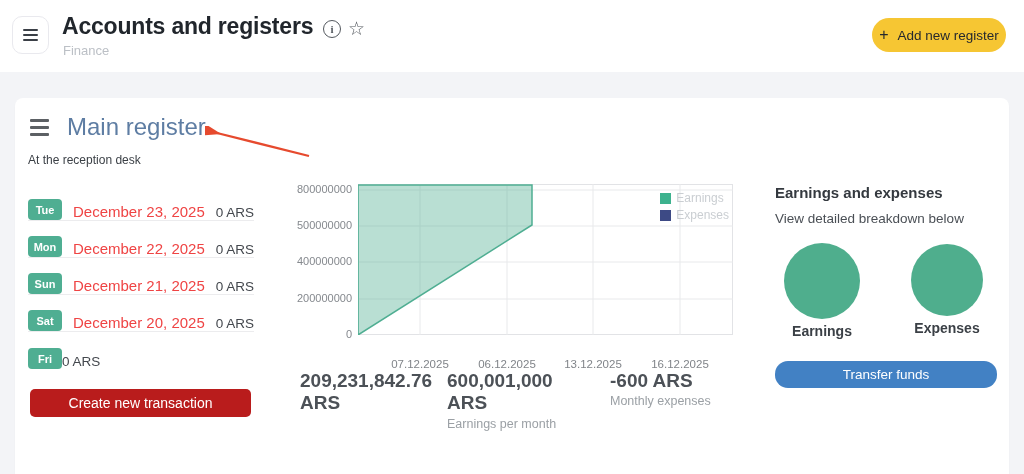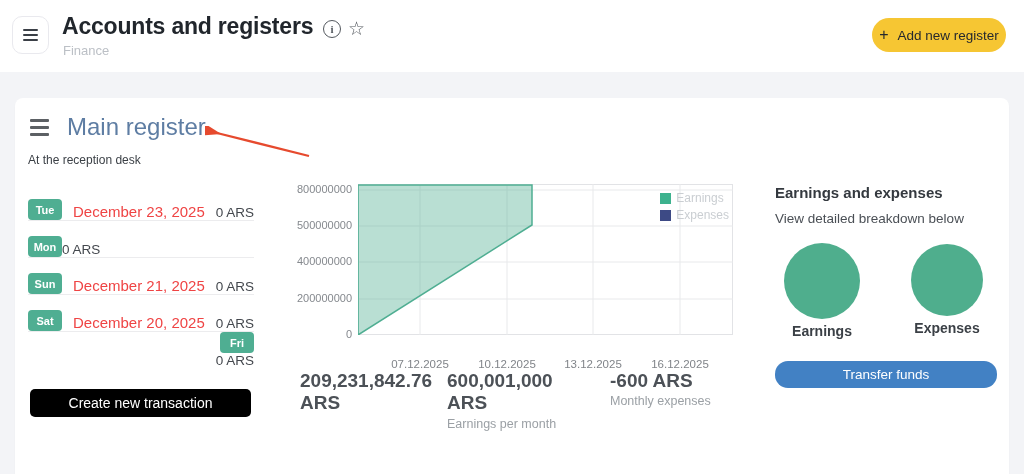--- a/index.html
+++ b/index.html
@@ -23,25 +23,25 @@
 
   .reg-handle { position:absolute; left:15px; top:21px; display:flex; flex-direction:column; gap:4px; cursor:grab; }
   .reg-handle i { display:block; width:19px; height:3px; background:#5c6064; border-radius:1px; }
   .reg-title { position:absolute; left:52px; top:15px; font-size:24px; font-weight:400; color:#5e7da3; cursor:pointer; }
   .annotation-arrow { position:absolute; left:190px; top:28px; width:112px; height:36px; pointer-events:none; }
   .reg-subtitle { position:absolute; left:13px; top:55px; font-size:12px; color:#3a3f45; }
 
   
   .day-list { position:absolute; left:13px; top:86px; width:226px; }
   .day-row { height:37px; display:flex; align-items:flex-end; border-bottom:1px solid #ececee; }
-  .day-row:last-child { border-bottom:none;flex-direction:column; }
+  .day-row:last-child { border-bottom:none; }
   .day-badge { width:34px; height:21px; background:#4fae92; border-radius:4px; color:#fff; font-size:11px; font-weight:700; display:flex; align-items:center; justify-content:center; flex:0 0 auto; }
   .day-date { flex:1; margin-left:11px; font-size:15px; color:#ef4444; cursor:pointer; }
   .day-amt { font-size:13.5px; color:#44484e; }
-  .create-btn { position:absolute; left:15px; top:291px; width:221px; height:28px; background:#000000; border:none; border-radius:5px; color:#ffffff; font-size:14px; font-family:inherit; cursor:pointer; }
+  .create-btn { position:absolute; left:15px; top:291px; width:221px; height:28px; background:#b91c1c; border:none; border-radius:5px; color:#ffffff; font-size:14px; font-family:inherit; cursor:pointer; }
 
   
   .chart-block { position:absolute; left:283px; top:86px; width:442px; }
   .chart-row { display:flex; }
   .y-axis { position:relative; width:60px; height:151px; flex:0 0 auto; }
   .y-axis span { position:absolute; right:6px; font-size:11px; color:#85898e; }
   .plot-wrap { position:relative; width:375px; height:151px; }
   .legend { position:absolute; right:4px; top:7px; display:flex; flex-direction:column; gap:3px; }
   .legend-item { display:flex; align-items:center; gap:5px; cursor:pointer; }
   .legend-item .sq { width:11px; height:11px; box-shadow:0 0 0 2px #ffffff; }
@@ -110,20 +110,21 @@
   <div class="reg-subtitle">At the reception desk</div>
 
   <div class="day-list">
     <div class="day-row">
       <span class="day-badge">Tue</span>
       <span class="day-date">December 23, 2025</span>
       <span class="day-amt">0 ARS</span>
     </div>
     <div class="day-row">
       <span class="day-badge">Mon</span>
+      <span class="day-date">December 22, 2025</span>
       <span class="day-amt">0 ARS</span>
     </div>
     <div class="day-row">
       <span class="day-badge">Sun</span>
       <span class="day-date">December 21, 2025</span>
       <span class="day-amt">0 ARS</span>
     </div>
     <div class="day-row">
       <span class="day-badge">Sat</span>
       <span class="day-date">December 20, 2025</span>
@@ -165,21 +166,21 @@
           </div>
           <div class="legend-item">
             <span class="sq" style="background:#3d4a85"></span>
             <span class="txt">Expenses</span>
           </div>
         </div>
       </div>
     </div>
     <div class="x-axis">
       <span style="left:22px">07.12.2025</span>
-      <span style="left:109px">10.12.2025</span>
+      <span style="left:109px">06.12.2025</span>
       <span style="left:195px">13.12.2025</span>
       <span style="left:282px">16.12.2025</span>
     </div>
   </div>
 
   <div class="stat stat1">
     <div class="stat-val">209,231,842.76 ARS</div>
   </div>
   <div class="stat stat2">
     <div class="stat-val">600,001,000 ARS</div>

